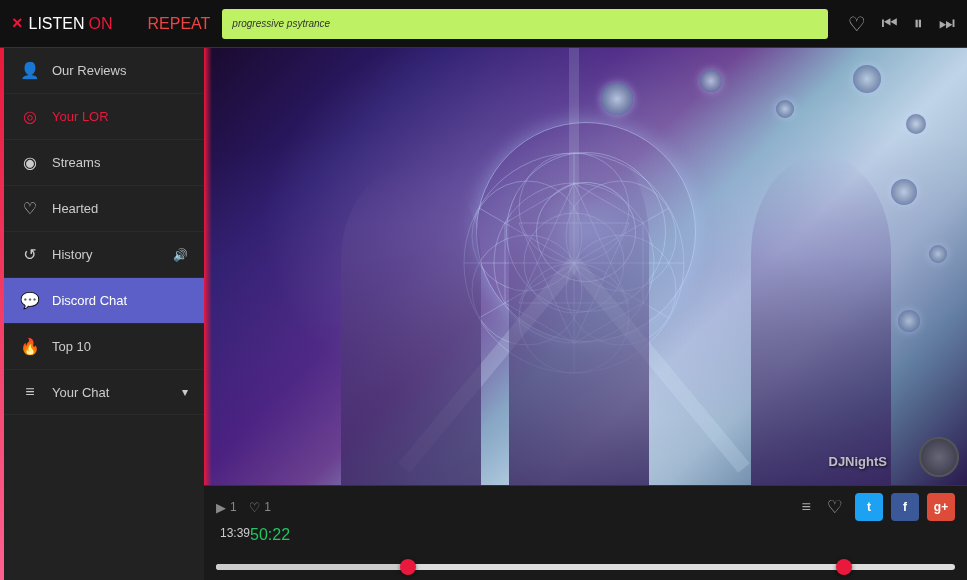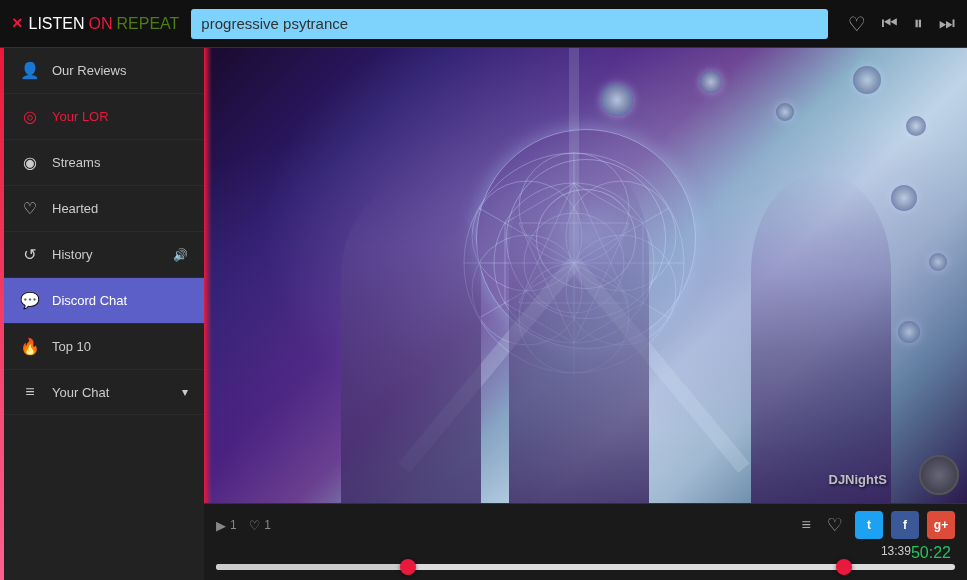--- a/index.html
+++ b/index.html
@@ -31,32 +31,33 @@
       flex-shrink: 0;
     }
     .logo-x {
       color: #e8193c;
       font-weight: bold;
       font-size: 18px;
       margin-right: 2px;
     }
     .logo-listen { color: #fff; }
     .logo-on { color: #e8193c; }
-    .logo-repeat { color: #4d7c0f; }
+    .logo-repeat { color: #ef4444; margin-left: 31px; }
 
     .search-bar {
       flex: 1;
       height: 30px;
-      background: #7dd3fc;
+      background: #bef264;
       border: none;
       border-radius: 3px;
       padding: 0 10px;
-      font-size: 15px;
+      font-size: 10px;
       color: #333;
       outline: none;
+      font-style: italic;
     }
 
     .header-icons {
       display: flex;
       align-items: center;
       gap: 16px;
       margin-left: 8px;
     }
     .header-icon {
       color: #aaa;
@@ -476,21 +477,21 @@
 
         <div class="control-buttons">
           <button class="ctrl-btn">≡</button>
           <button class="ctrl-btn heart-btn">♡</button>
           <button class="social-btn twitter-btn">t</button>
           <button class="social-btn facebook-btn">f</button>
           <button class="social-btn gplus-btn">g+</button>
         </div>
       </div>
 
-      <div style="display:flex;justify-content:flex-end;padding:0 4px;margin-bottom:2px">
+      <div style="display:flex;justify-content:flex-start;padding:0 4px;margin-bottom:20px">
         <span style="color:#ccc;font-size:12px">13:39</span>
         <span style="color:#22c55e;font-size:16px">50:22</span>
       </div>
 
       <div class="slider-row">
         <div class="slider-track">
           <div class="slider-fill"></div>
           <div class="slider-handle left"></div>
           <div class="slider-handle right"></div>
         </div>

